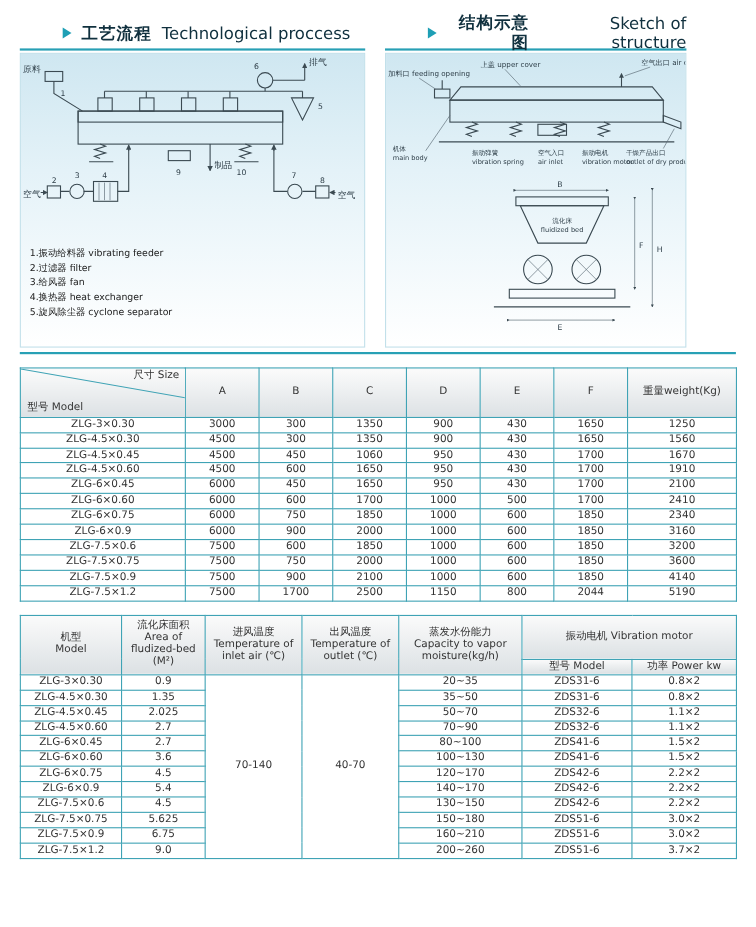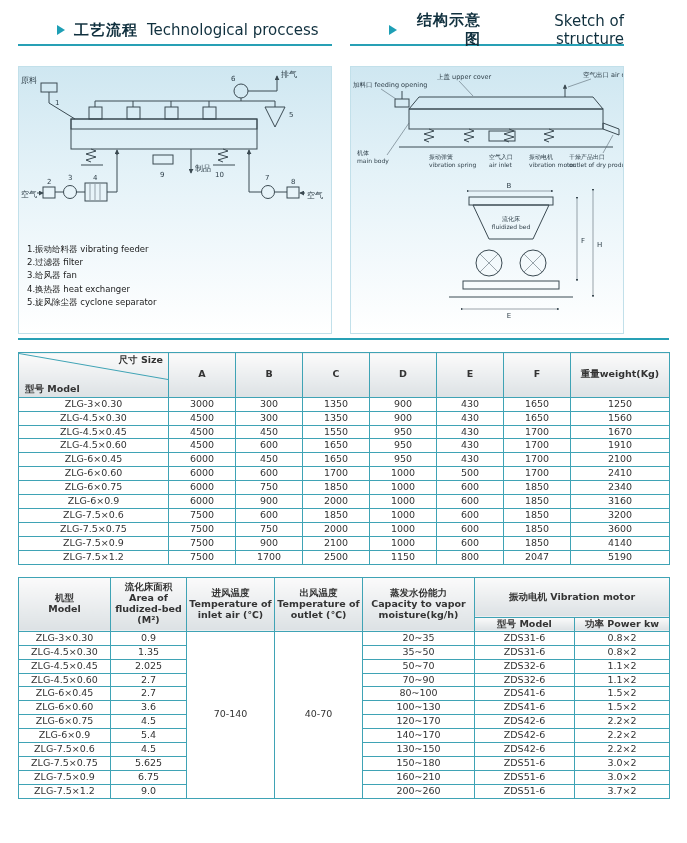--- a/index.html
+++ b/index.html
@@ -10,36 +10,36 @@
   .top-row { display:flex; gap:18px; }
   .col-left { width:314px; }
   .col-right { width:274px;text-align:right; }
 
   .section-header { display:flex; align-items:center; gap:9px; height:20px;padding-left:39px; }
   .tri { width:0; height:0; border-left:8px solid #1e9fb5; border-top:5px solid transparent; border-bottom:5px solid transparent; flex:0 0 auto; }
   .title-cn { font-size:15px; font-weight:bold; color:#10303e; letter-spacing:1px; }
   .title-en { font-size:15px; color:#10303e; }
   .rule { height:2px; background:#28a0b5; margin-top:4px; }
 
-  .diagram-box { margin-top:20px; height:268px; border:1px solid #c2e0ea;
+  .diagram-box { margin-top:2px; height:268px; border:1px solid #c2e0ea;
     background:linear-gradient(180deg,#cfe7f1 0%,#e4f2f8 40%,#ffffff 100%); overflow:hidden; }
   .legend { display:flex; padding:2px 8px 0 8px; font-size:8.5px; color:#1a1a1a;gap:24px; }
   .legend-col1 { width:55%; line-height:1.55; }
   .legend-col2 { width:45%; line-height:1.55; }
 
   .params-header { margin-top:16px; }
 
   svg text { fill:#2e3e48; }
   .sk { stroke:#3b4a52; fill:none; stroke-width:1; }
   .skt { stroke:#5a6a74; fill:none; stroke-width:0.6; }
 
   table { border-collapse:collapse; table-layout:fixed; width:651px; margin-top:12px; }
   th,td { border:1px solid #3fa3b5; font-size:9.5px; color:#333; text-align:center; padding:1px 2px; line-height:1.15; overflow:hidden; }
   td { height:12px; background:#fff; }
-  thead th { background:linear-gradient(180deg,#fbfbfb,#dce1e4); font-weight:bold; white-space:pre-line;margin-top:16px; }
+  thead th { background:linear-gradient(180deg,#fbfbfb,#dce1e4); font-weight:normal; white-space:pre-line;margin-top:16px; }
   #table1 thead th { height:26px; }
   #table2 thead tr.h1 th { height:40px; vertical-align:middle; }
   #table2 thead tr.h2 th { height:14px; }
 
   #corner { position:relative; padding:0; }
   #corner .diag { position:absolute; top:0; left:0; width:153px; height:1px; background:#3fa3b5; transform-origin:0 0; transform:rotate(9.9deg); }
   #corner .c-top { position:absolute; top:2px; right:5px; }
   #corner .c-bottom { position:absolute; bottom:2px; left:6px; }
 </style>
 </head>
@@ -278,21 +278,21 @@
           <td>1350</td>
           <td>900</td>
           <td>430</td>
           <td>1650</td>
           <td>1560</td>
         </tr>
         <tr>
           <td>ZLG-4.5×0.45</td>
           <td>4500</td>
           <td>450</td>
-          <td>1550</td>
+          <td>1060</td>
           <td>950</td>
           <td>430</td>
           <td>1700</td>
           <td>1670</td>
         </tr>
         <tr>
           <td>ZLG-4.5×0.60</td>
           <td>4500</td>
           <td>600</td>
           <td>1650</td>
@@ -371,21 +371,21 @@
           <td>1850</td>
           <td>4140</td>
         </tr>
         <tr>
           <td>ZLG-7.5×1.2</td>
           <td>7500</td>
           <td>1700</td>
           <td>2500</td>
           <td>1150</td>
           <td>800</td>
-          <td>2047</td>
+          <td>2044</td>
           <td>5190</td>
         </tr>
       </tbody>
   </table>
 
   <table id="table2">
     <colgroup>
       <col style="width:92px">
         <col style="width:76px">
         <col style="width:88px">

